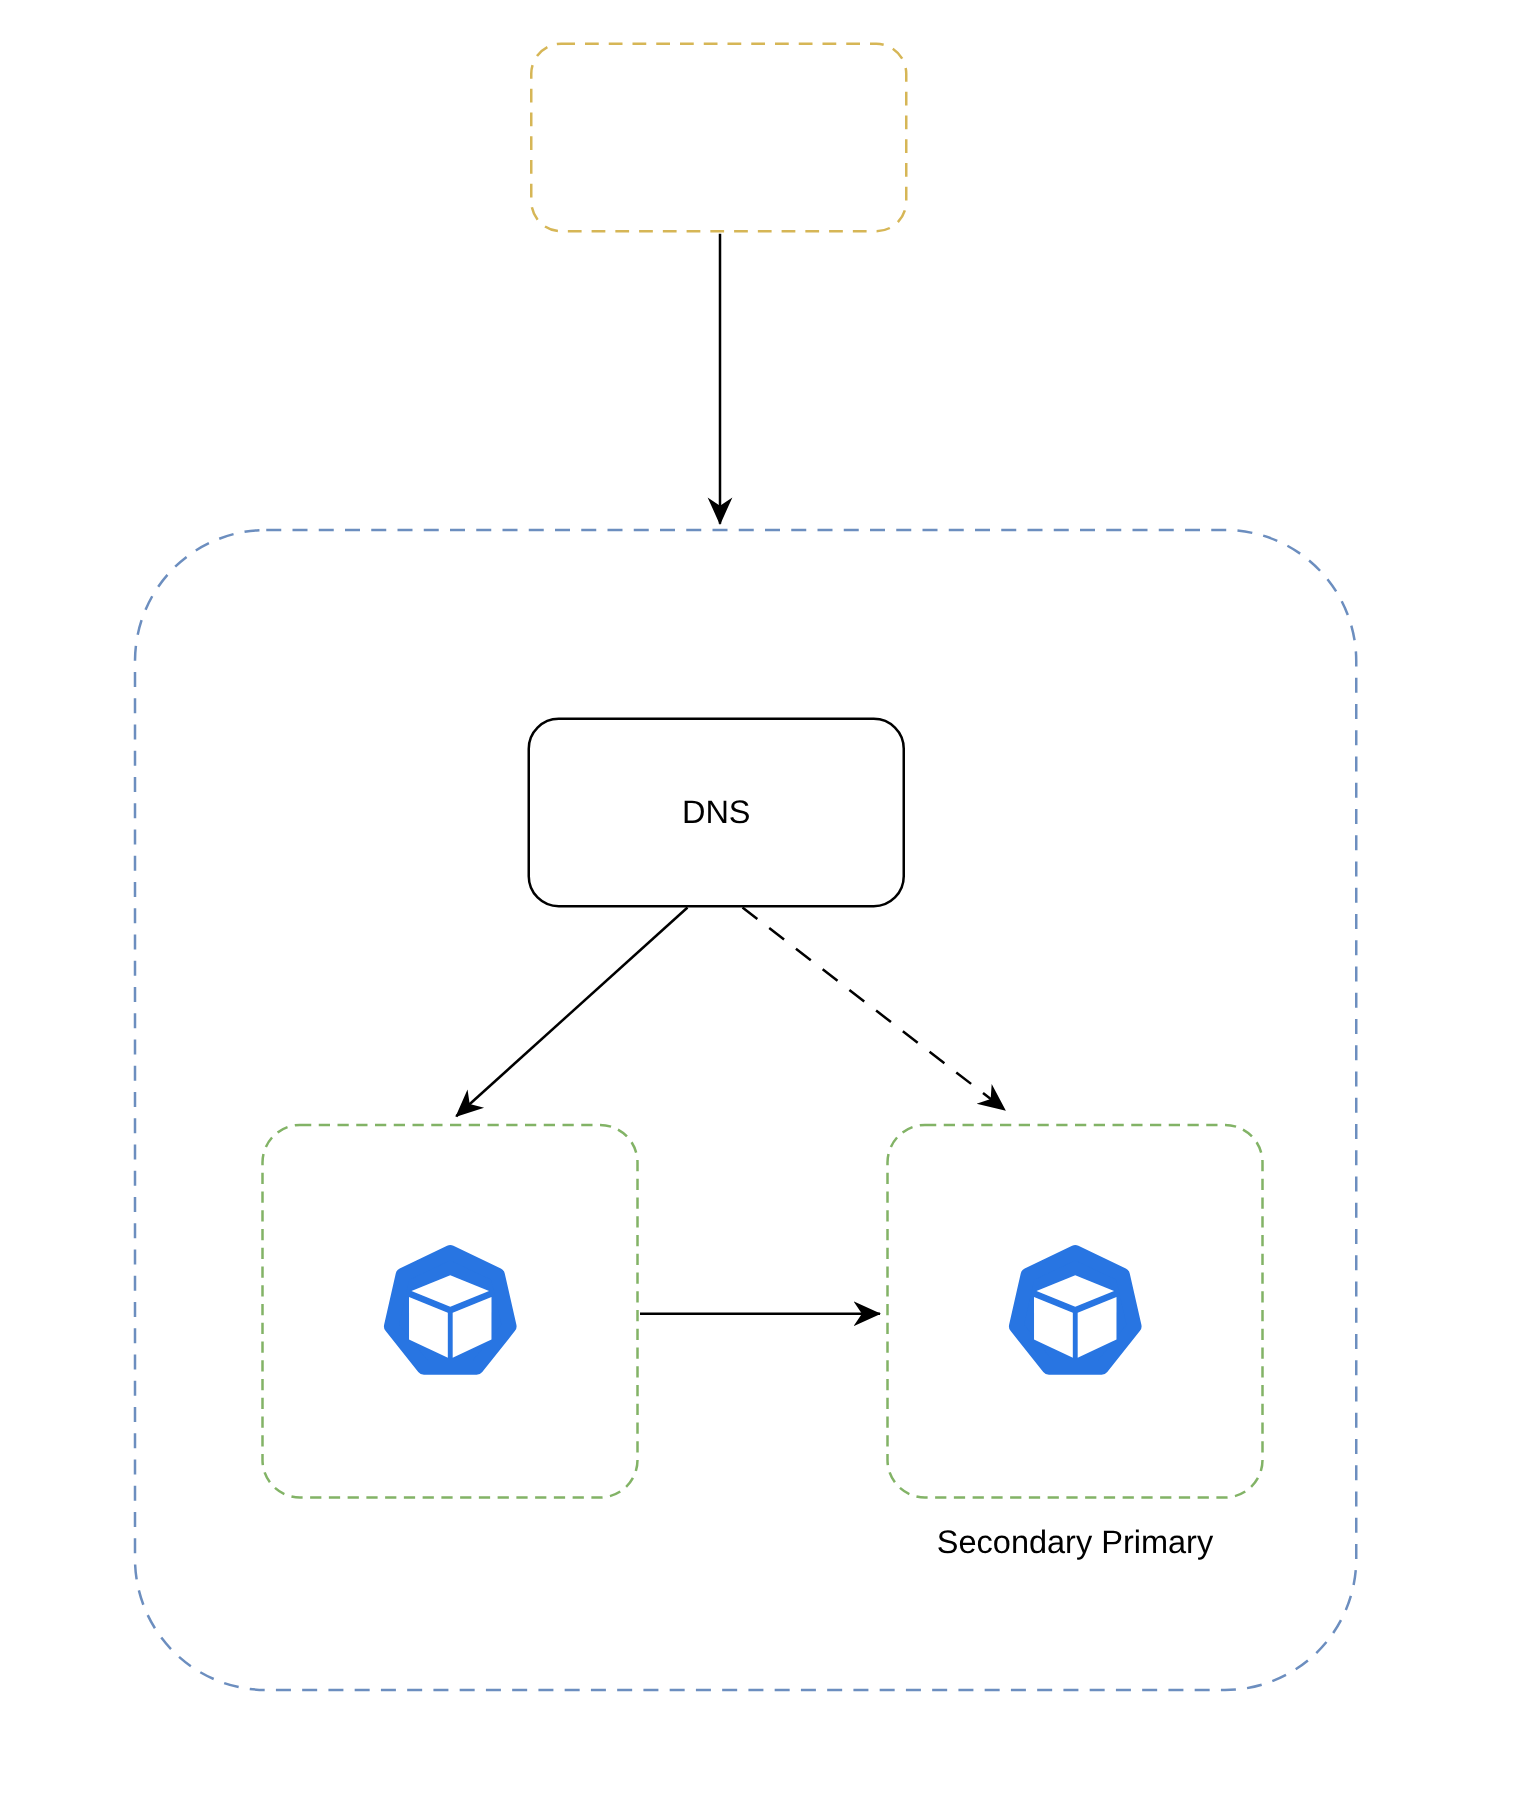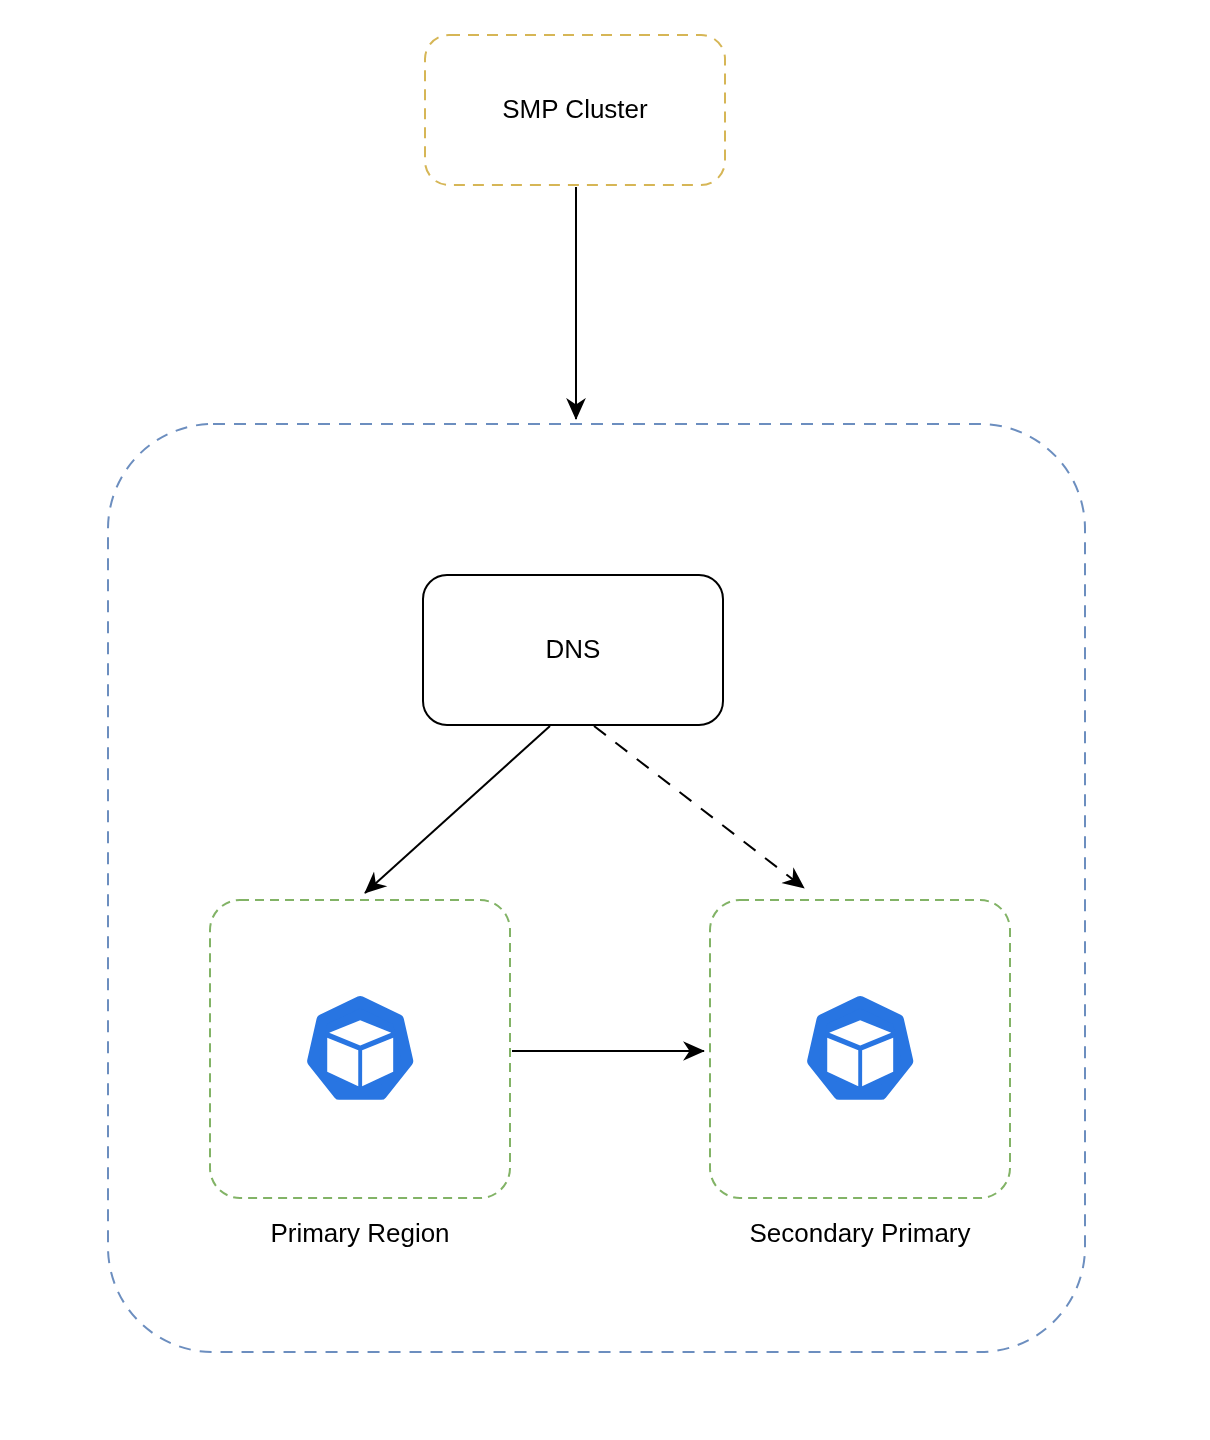--- a/index.html
+++ b/index.html
@@ -72,21 +72,19 @@
     <line x1="550" y1="726" x2="365" y2="893" stroke-width="2" marker-end="url(#arrowhead)" stroke="#000000"></line>
 
     <line x1="594" y1="726" x2="804" y2="888" stroke-width="2" stroke-dasharray="15 12" marker-end="url(#arrowhead)" stroke="#000000"></line>
 
     <line x1="512" y1="1051" x2="704" y2="1051" stroke-width="2" marker-end="url(#arrowhead)" stroke="#000000"></line>
 
     <use href="#cube-heptagon" x="0" y="0" transform="translate(302,995) scale(0.97)"></use>
     <use href="#cube-heptagon" x="0" y="0" transform="translate(802,995) scale(0.97)"></use>
   </svg>
 
-  <div class="node-label label-smp">SMP Cluster</div>
 
   <div class="node-label label-dns">DNS</div>
 
-  <div class="node-label label-region label-primary">Primary Region</div>
 
   <div class="node-label label-region label-secondary">Secondary Primary</div>
 
 </div>
 
 </body></html>

